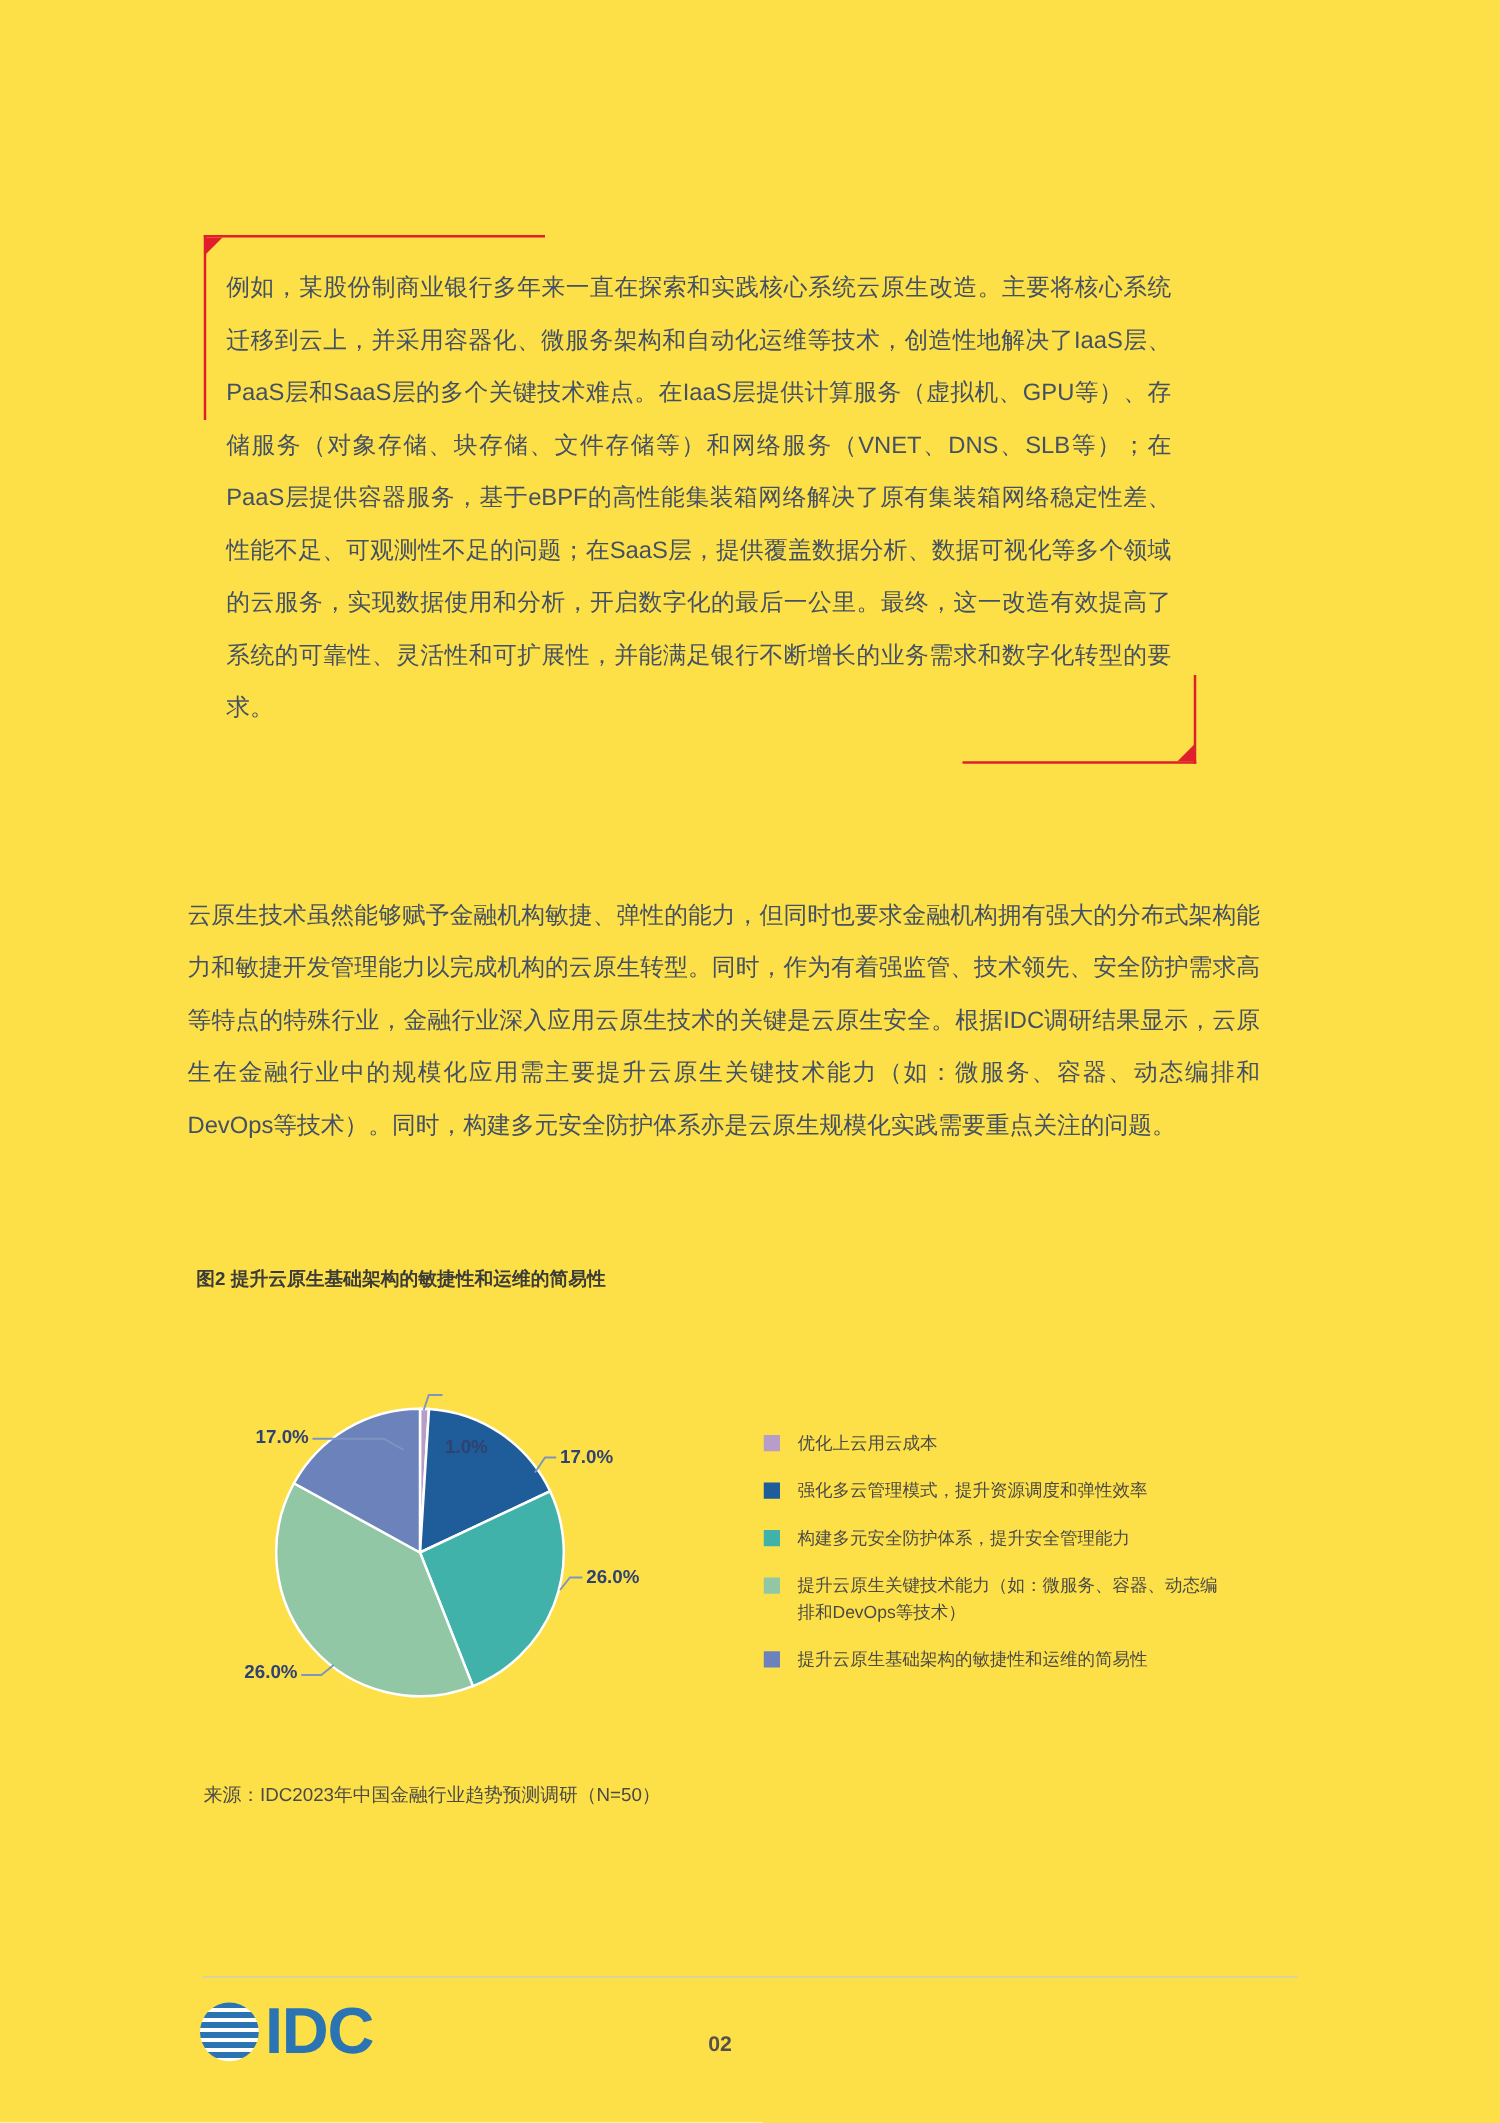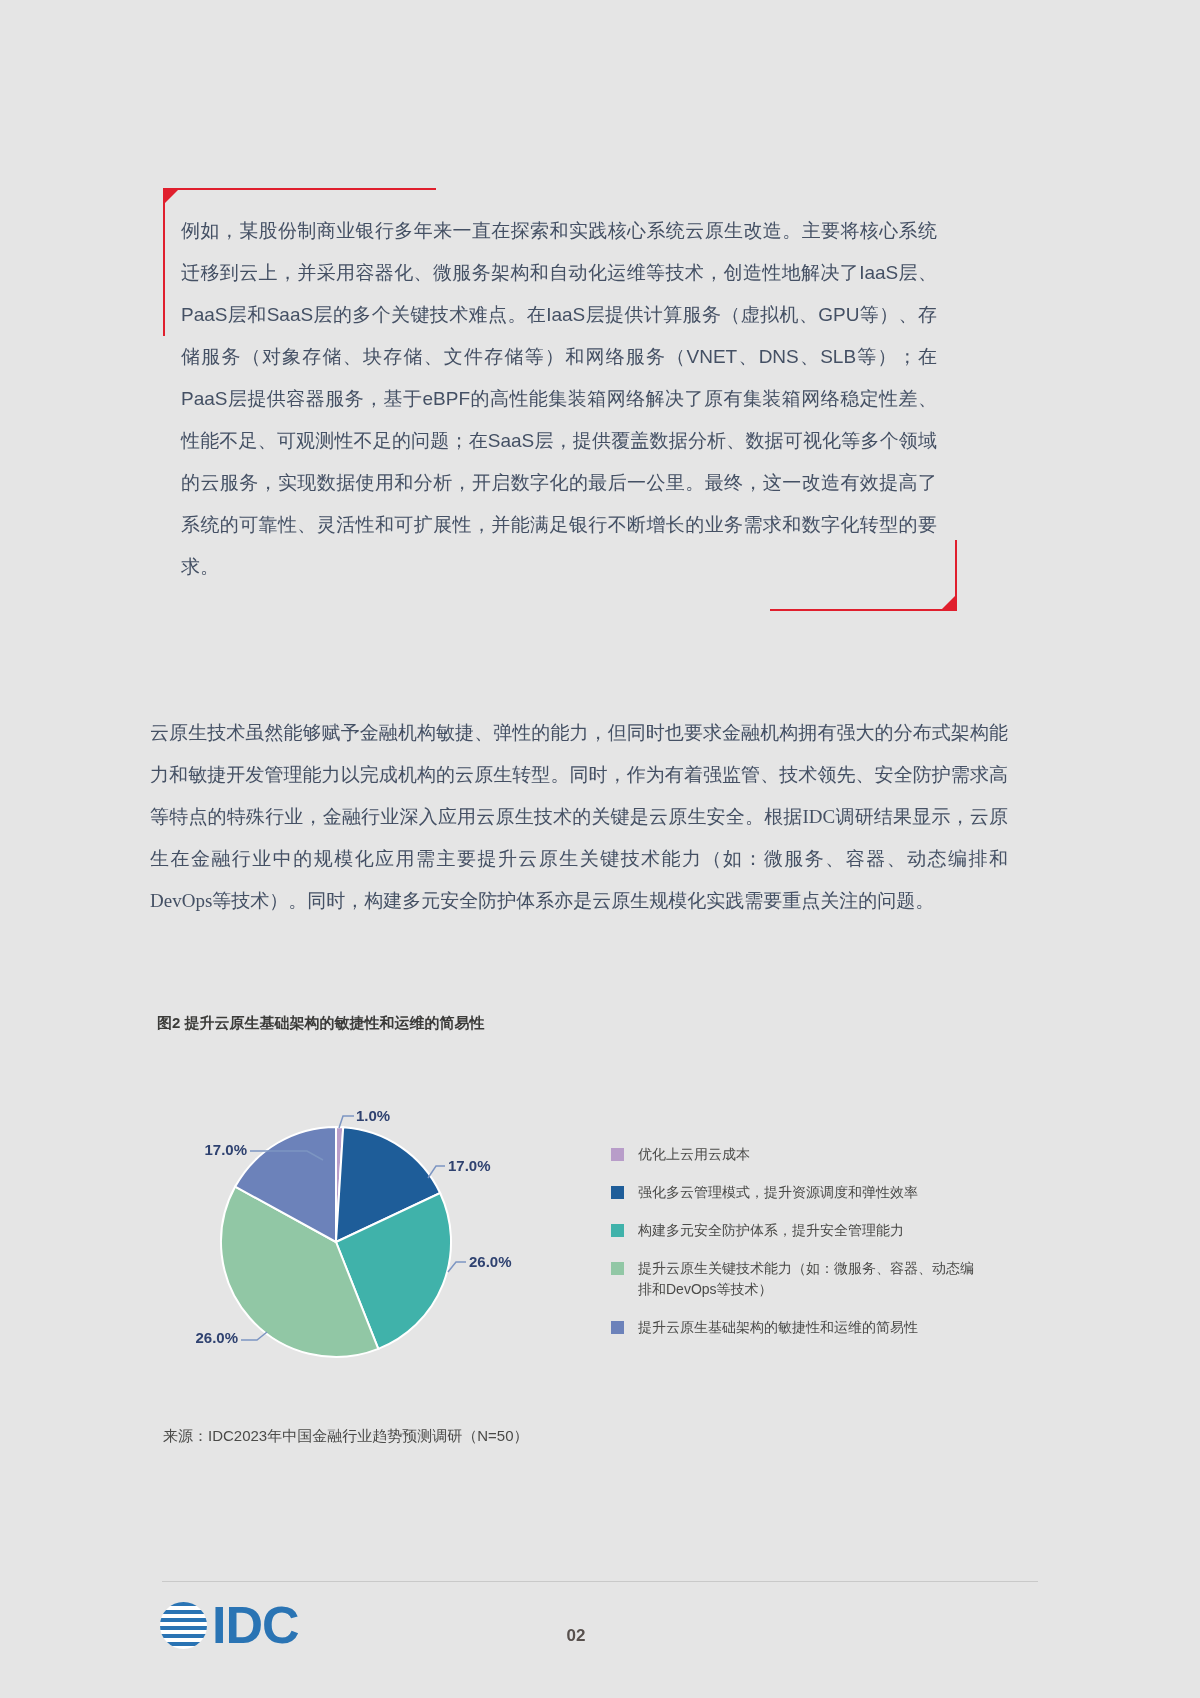--- a/index.html
+++ b/index.html
@@ -3,48 +3,48 @@
 <meta charset="utf-8">
 <style>
   * { margin:0; padding:0; box-sizing:border-box; }
   :root{
     --accent-red:#e01f2d;
     --body-text:#445064;
     --logo-blue:#2a74b4;
   }
   html,body{ background:#ffffff; }
   body{ font-family:"Liberation Sans","DejaVu Sans",sans-serif; }
-  .page{ position:relative; width:1200px; height:1698px; background:#e5e5e5; overflow:hidden; }
+  .page{ position:relative; width:1200px; height:1698px; background:#fde047; overflow:hidden; }
 
   
   .qm{ position:absolute; background:var(--accent-red); }
   .qm-h-top{ left:163px; top:188px; width:273px; height:2px; }
   .qm-v-top{ left:163px; top:188px; width:2px; height:148px; }
   .qm-tri-top{ position:absolute; left:164px; top:190px; width:0; height:0;
     border-top:14px solid var(--accent-red); border-right:14px solid transparent; }
   .qm-h-bot{ left:770px; top:609px; width:187px; height:2px; }
   .qm-v-bot{ left:955px; top:540px; width:2px; height:71px; }
   .qm-tri-bot{ position:absolute; left:942px; top:595px; width:0; height:0;
     border-bottom:14px solid var(--accent-red); border-left:14px solid transparent; }
 
   
   .quote-text{ position:absolute; left:181px; top:210px; width:756px;
     font-size:19px; line-height:42px; color:var(--body-text); text-align:justify; }
   .body-para{ position:absolute; left:150px; top:712px; width:858px;
-    font-size:19px; line-height:42px; color:var(--body-text); text-align:justify;font-family:Liberation Serif, serif; }
+    font-size:19px; line-height:42px; color:var(--body-text); text-align:justify; }
   .fig-caption{ position:absolute; left:157px; top:1014px;
     font-size:15px; font-weight:bold; color:#3b3b39; }
   .source{ position:absolute; left:163px; top:1427px;
     font-size:15px; color:#4a4a48; }
 
   
   .pie-svg{ position:absolute; left:150px; top:1100px; }
   .leaders polyline{ fill:none; stroke:#7c95c2; stroke-width:1.5; }
   .pie-label{ position:absolute; font-size:15px; font-weight:bold; color:#2f4270; }
-  .pl-0{ left:356px; top:1107px;text-align:right; }
+  .pl-0{ left:356px; top:1149px;text-align:right; }
   .pl-1{ left:448px; top:1157px; }
   .pl-2{ left:469px; top:1253px; }
   .pl-3{ left:176px; top:1329px; width:62px; text-align:right; }
   .pl-4{ left:185px; top:1141px; width:62px; text-align:right; }
 
   .legend{ position:absolute; left:582px; top:1144px; width:400px; }
   .legend-item{ display:flex; align-items:flex-start; margin-bottom:17px;margin-left:29px; }
   .swatch{ flex:0 0 13px; width:13px; height:13px; margin-right:14px; margin-top:4px; }
   .legend-label{ font-size:14px; line-height:21px; color:#4a4a48; max-width:372px; }
 

